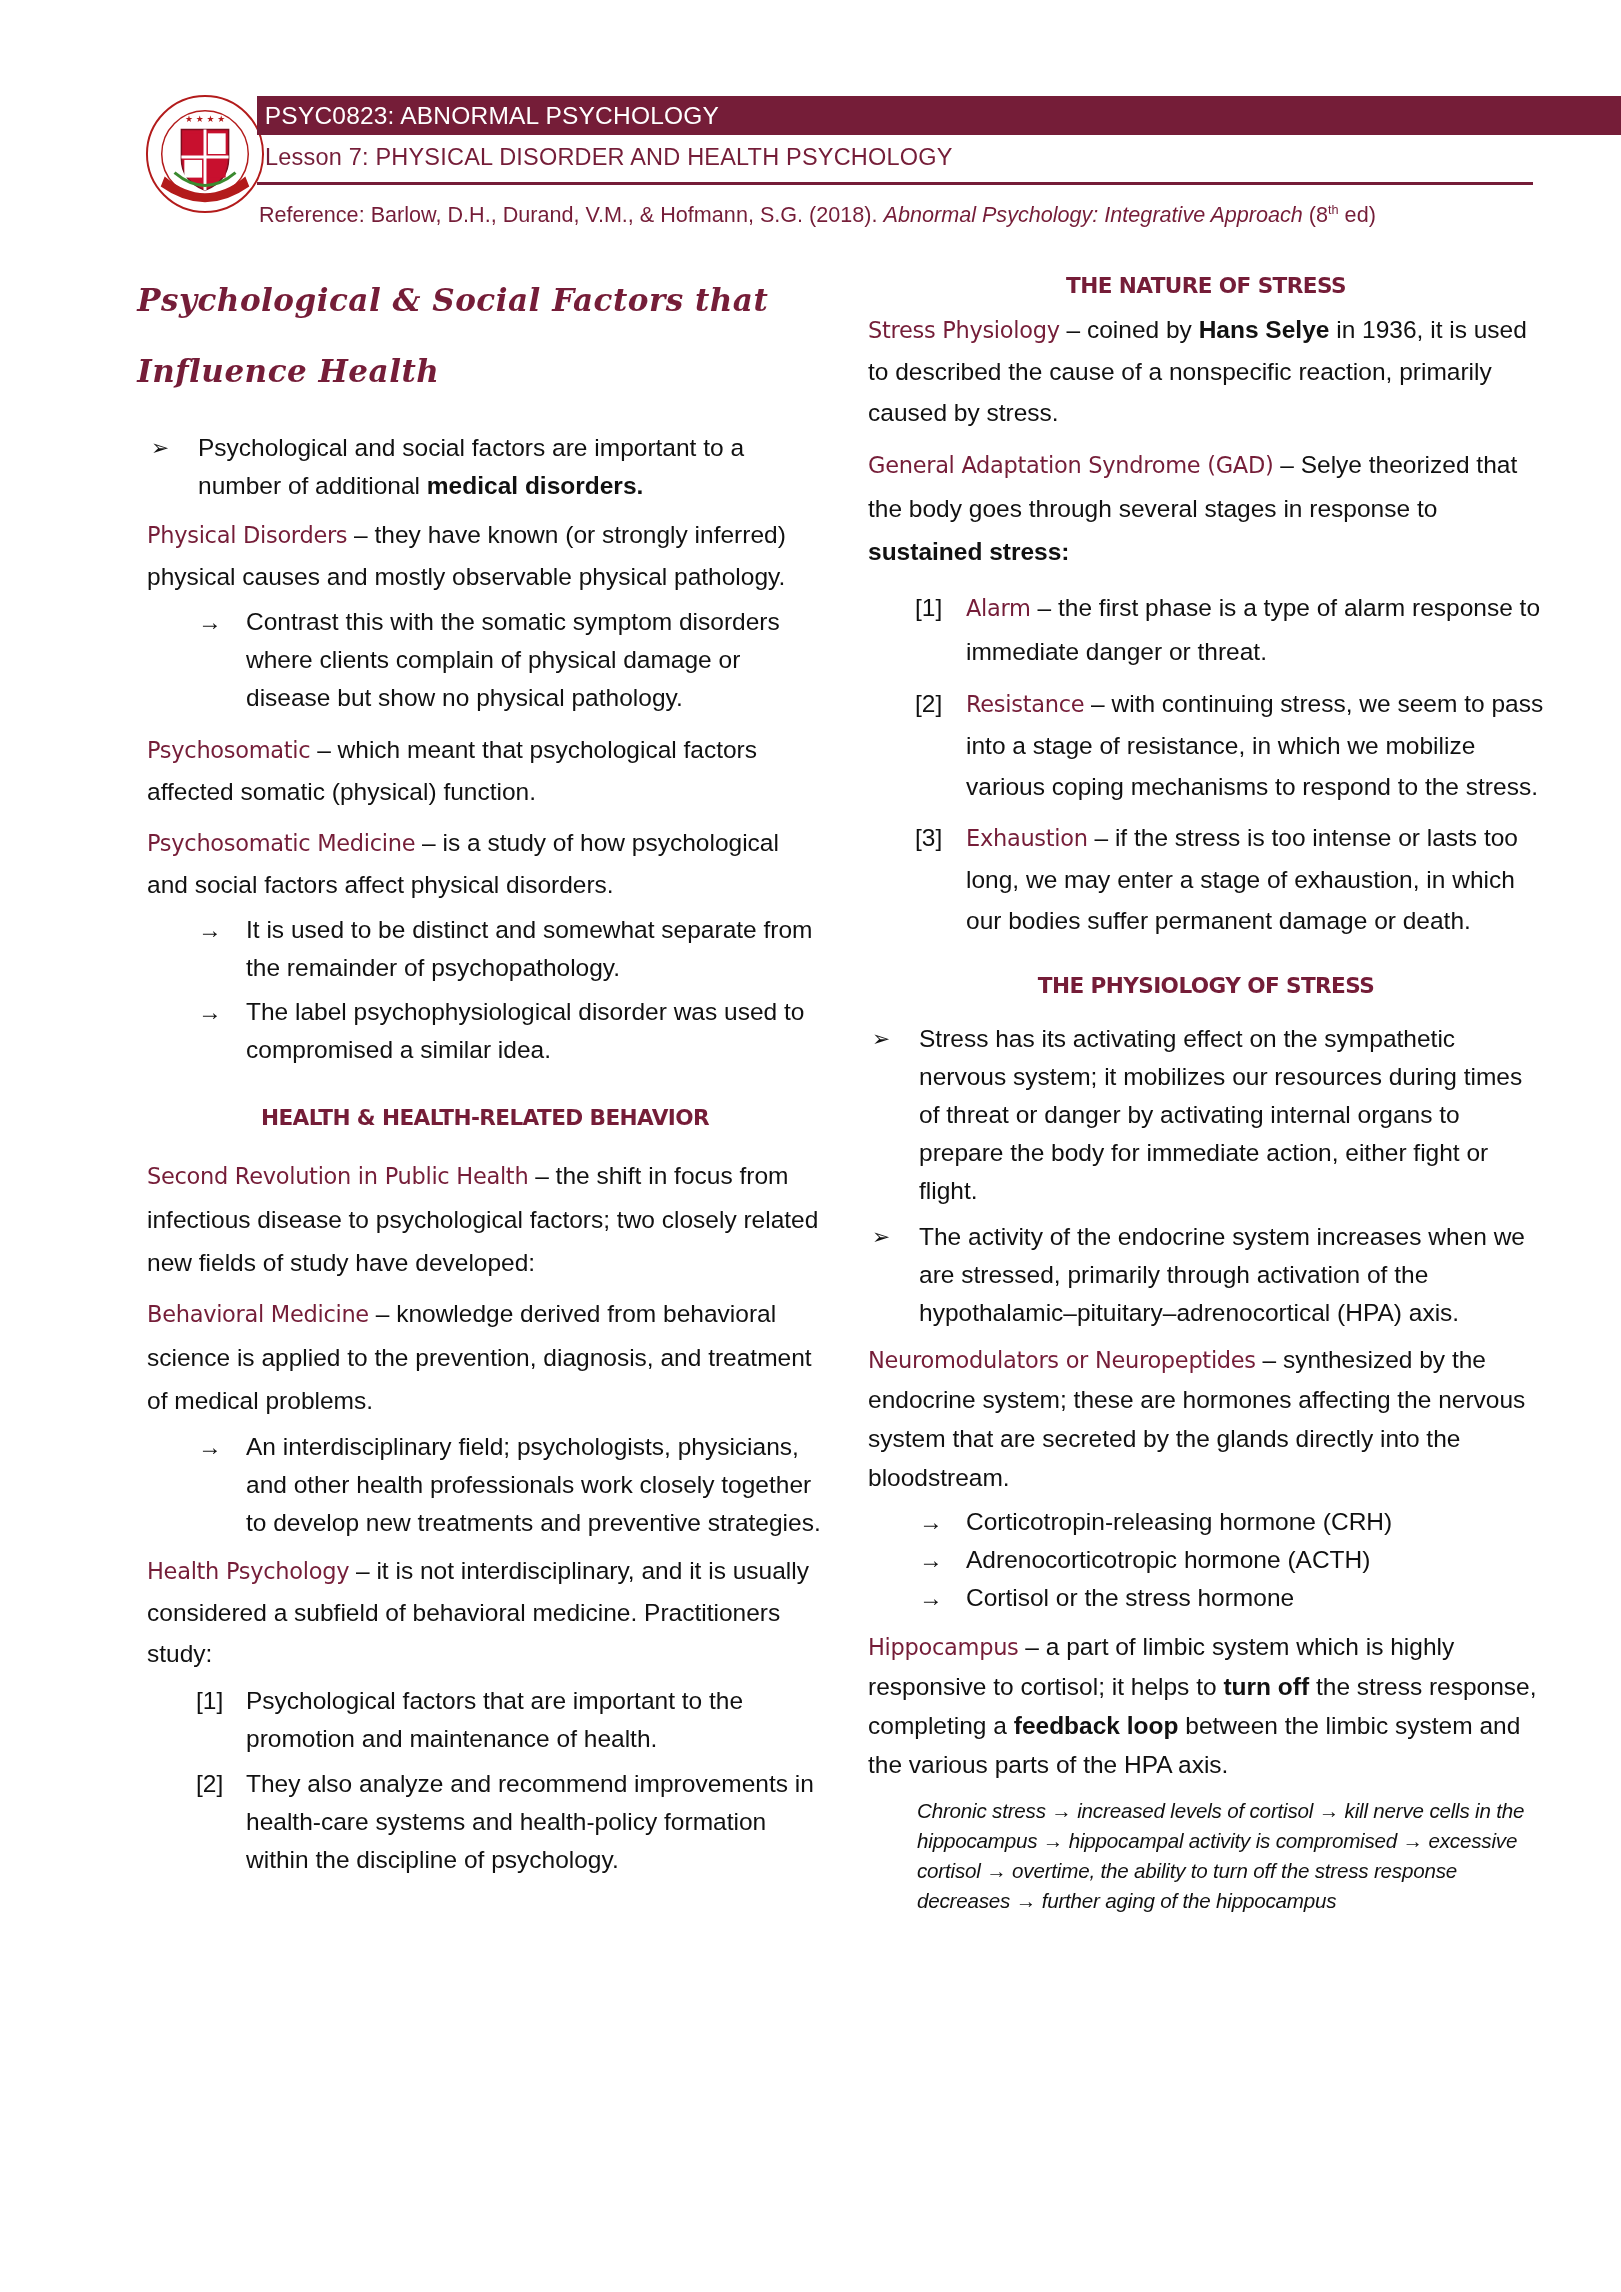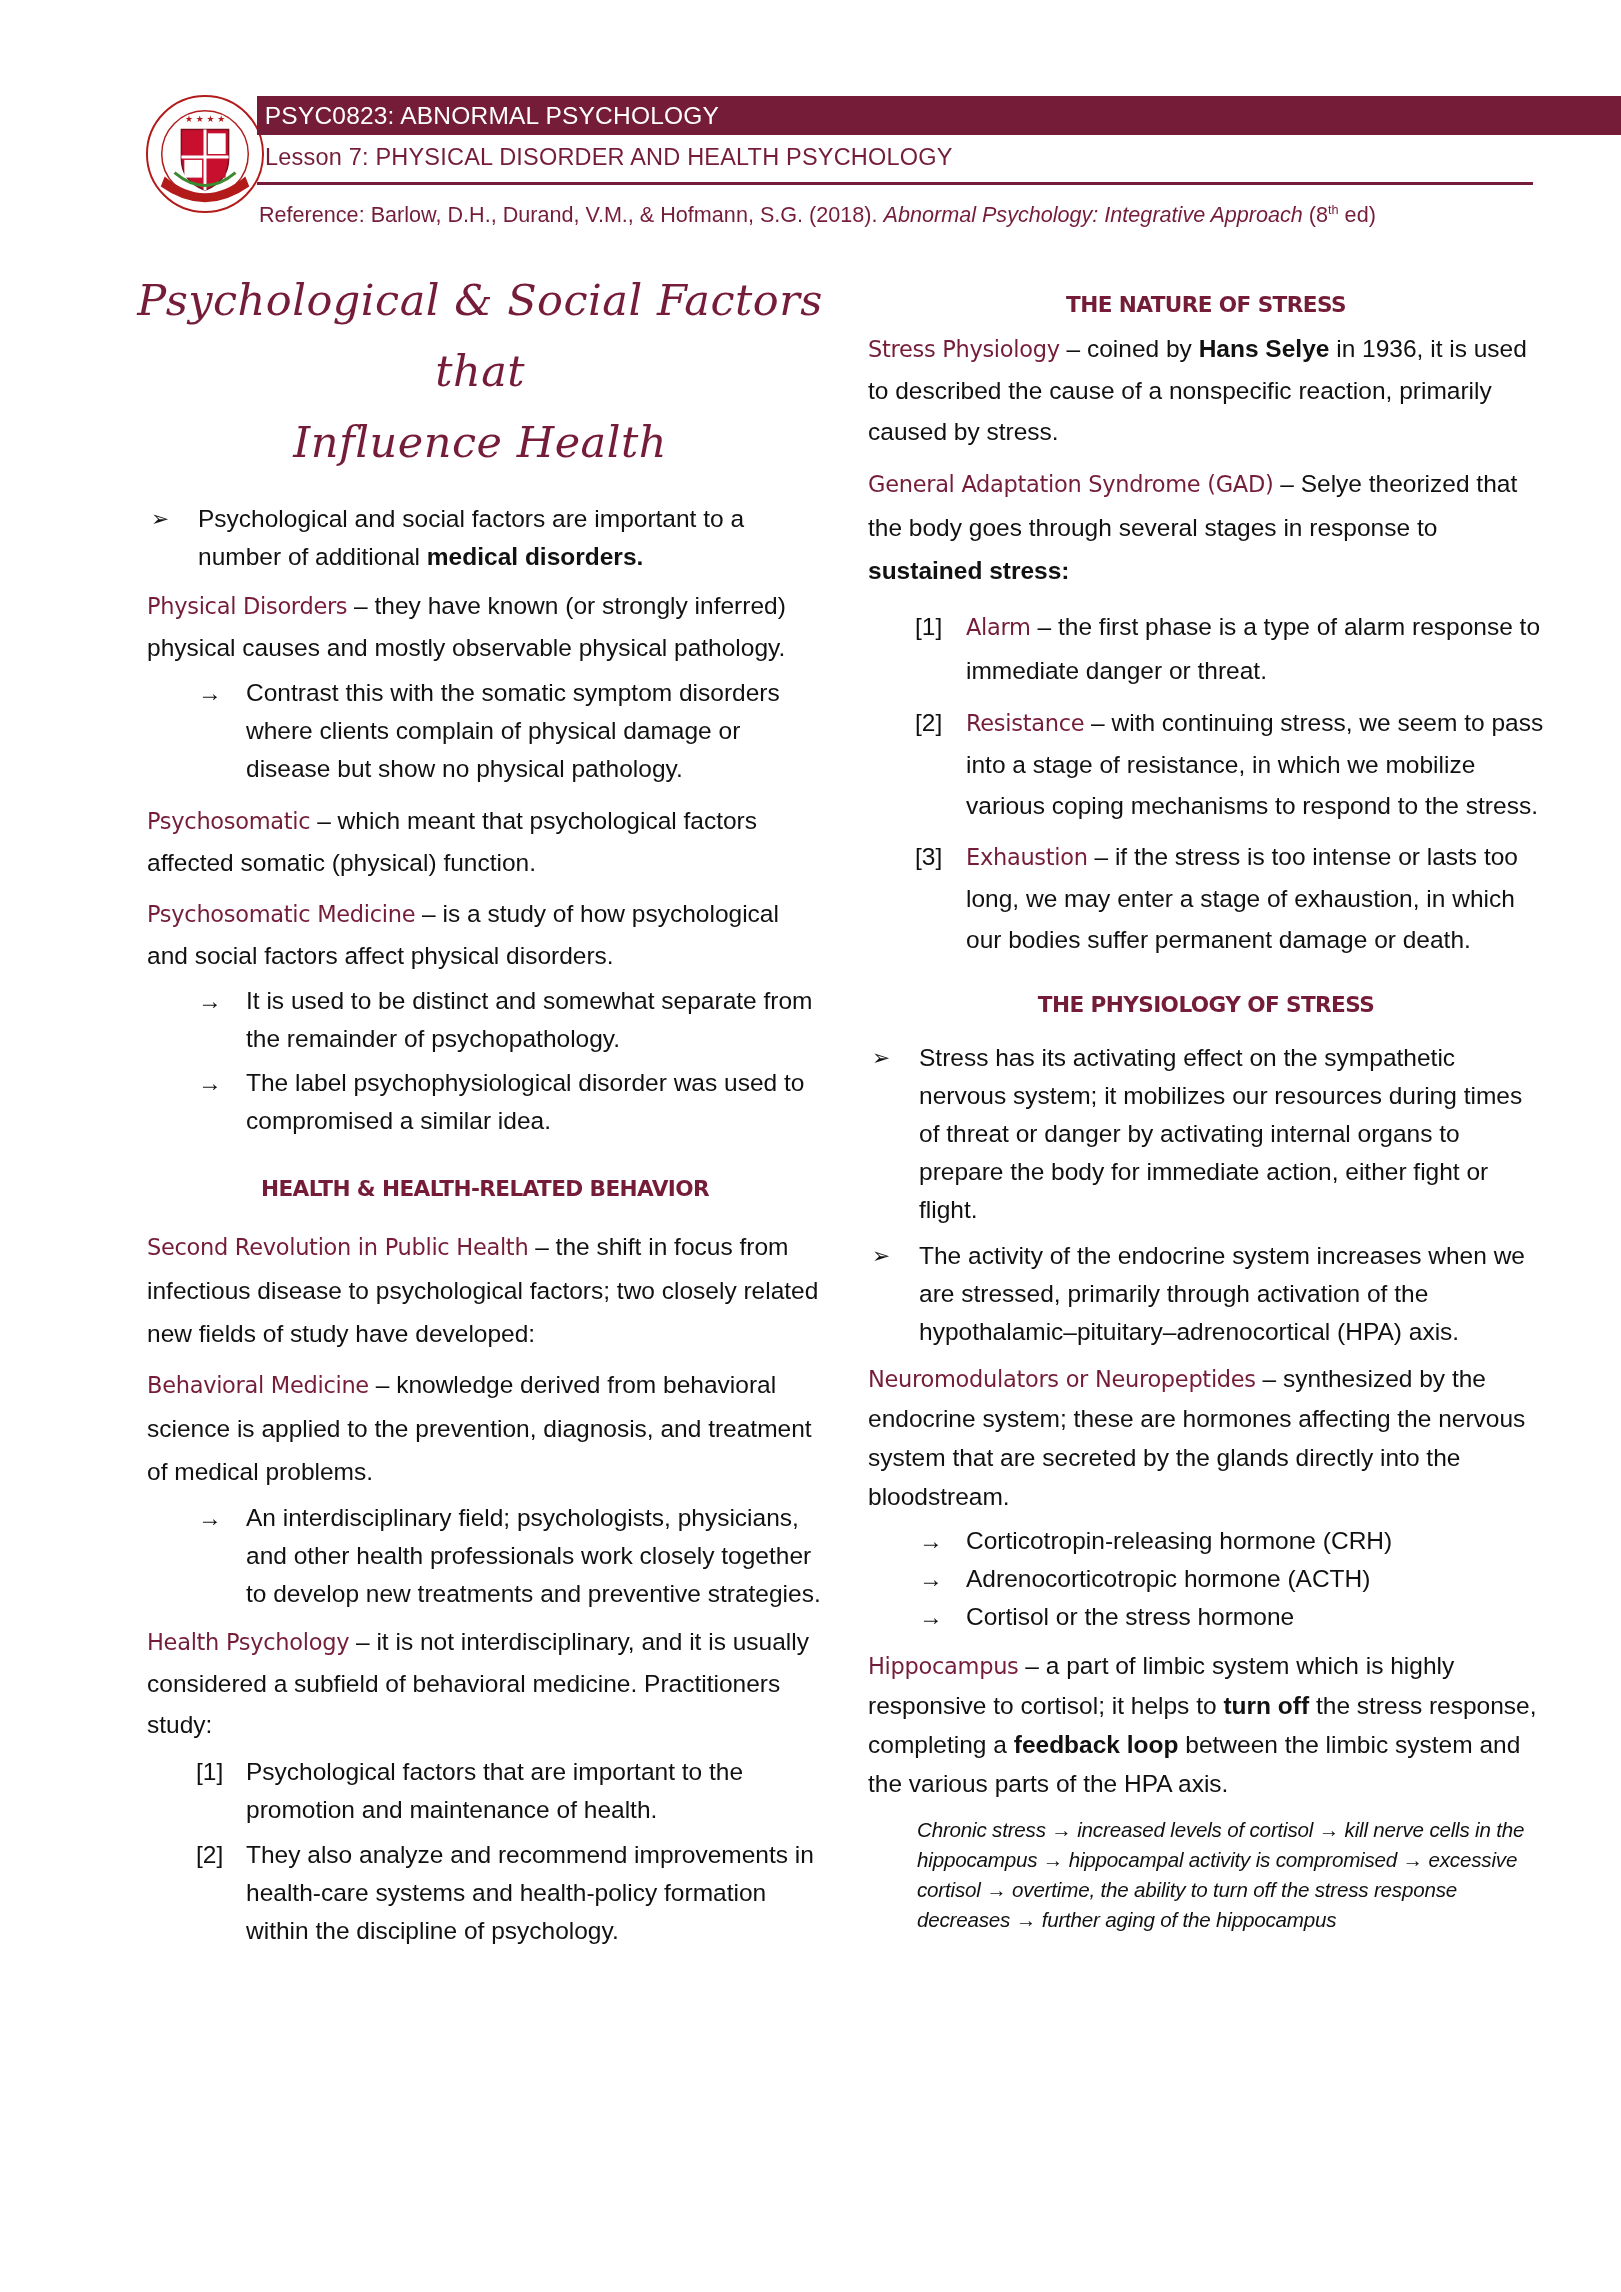--- a/index.html
+++ b/index.html
@@ -13,21 +13,21 @@
   .hdr-rule { position: absolute; left: 257px; top: 182px; width: 1276px; height: 2.9px; background: #751d38; }
   .hdr-ref { position: absolute; left: 259px; top: 200px; font-size: 21.6px; color: #751d38; line-height: 29px; }
   .hdr-ref .lbl { font-weight: normal; }
   .hdr-ref i { font-style: italic; }
   .hdr-ref sup { font-size: 12.7px; vertical-align: super; line-height: 0; }
 
   .col { position: absolute; top: 265px; font-size: 24.5px; line-height: 39px; color: #111; }
   .col-left { left: 147px; width: 676px; }
   .col-right { left: 868px; width: 676px; top: 265px; }
 
-  .script-title { font-family: "DejaVu Serif", serif; font-style: italic; font-weight: normal; color: #751d38; font-size: 43px; line-height: 71px; text-align: center; letter-spacing: 0.5px; margin-left: -9.8px; }
+  .script-title { font-family: "DejaVu Serif", serif; font-style: italic; font-weight: bold; color: #751d38; font-size: 31px; line-height: 71px; letter-spacing: 0.5px; margin-left: -9.8px; }
   .section-h { font-family: "DejaVu Sans", sans-serif; font-weight: bold; color: #751d38; font-size: 21.6px; text-align: center; letter-spacing: -0.6px; line-height: 31px; }
 
   .term { color: #751d38; font-family: "DejaVu Sans", sans-serif; font-size: 22.5px; letter-spacing: -0.3px; }
   .p { margin-top: 7.8px; }
   .p b, .li b { font-weight: bold; }
 
   .bullet { position: relative; padding-left: 51px; line-height: 38px; }
   .bullet .ico { position: absolute; left: 3.9px; top: 0; font-size: 21.6px; }
 
   .arrow-li { position: relative; padding-left: 99px; line-height: 38px; margin-top: 5.9px; }
@@ -123,21 +123,21 @@
     <span class="ico">[1]</span>
     <span>Psychological factors that are important to the promotion and maintenance of health.</span>
   </div>
   <div class="num-li">
     <span class="ico">[2]</span>
     <span>They also analyze and recommend improvements in health-care systems and health-policy formation within the discipline of psychology.</span>
   </div>
 </div>
 
 <div class="col col-right">
-  <div class="section-h" style="margin-top:24px">THE NATURE OF STRESS</div>
+  <div class="section-h" style="margin-top:5px">THE NATURE OF STRESS</div>
 
 
   <div class="p" style="margin-top:7.8px; line-height:41px">
     <span class="term">Stress Physiology</span><span> – coined by </span><b>Hans Selye</b><span> in 1936, it is used to described the cause of a nonspecific reaction, primarily caused by stress.</span>
   </div>
 
   <div class="p" style="margin-top:9.8px; line-height:43px">
     <span class="term">General Adaptation Syndrome (GAD)</span><span> – Selye theorized that the body goes through several stages in response to </span><b>sustained stress:</b>
   </div>
 

